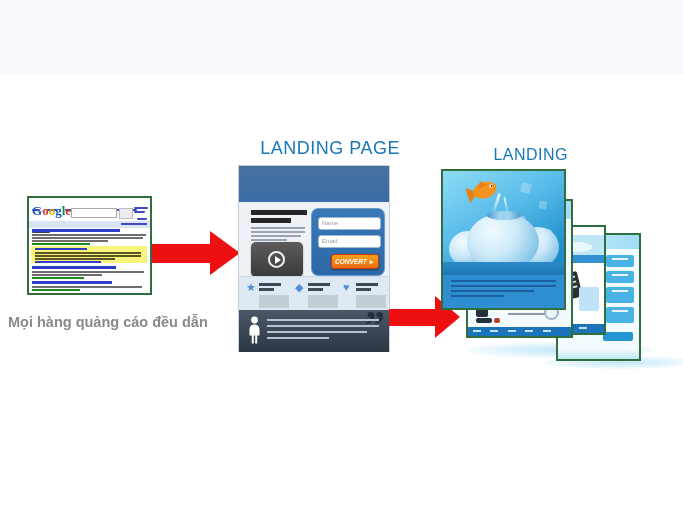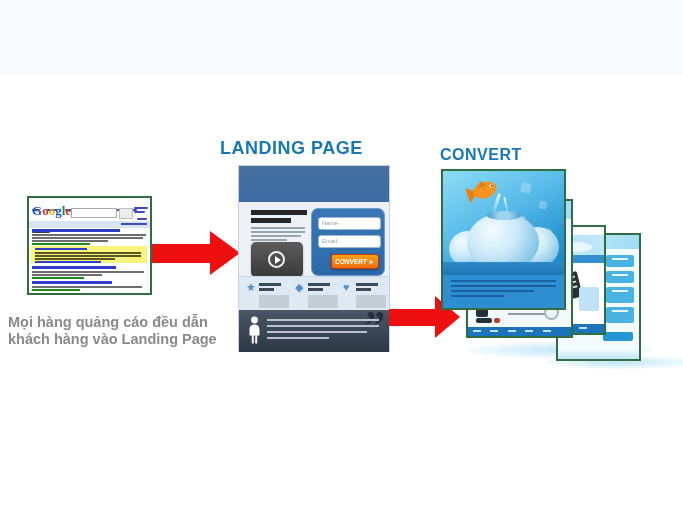--- a/index.html
+++ b/index.html
@@ -1,19 +1,19 @@
 <!DOCTYPE html>
 <html style="--accent_blue: #1878b6; --caption_gray: #8a8a8a; --arrow_red: #ee1010; --border_green: #2f6e3f; --highlight_yellow: #f8f57c; --lp_header_blue: #3b6ba5; --form_panel_blue: #2c69a8; --convert_top: #f9a21d; --convert_bottom: #ec6a0d; --convert_border: #c93a0c; --features_bg: #dfe9f4; --feature_icon_blue: #4f8fd0; --footer_top: #4a5766; --footer_bottom: #2c3744;"><head>
 <meta charset="utf-8">
 <style>
   html,body{margin:0;padding:0;}
   body{font-family:"Liberation Sans",sans-serif;background:#fff;}
   #stage{position:relative;width:683px;height:508px;background:#ffffff;overflow:hidden;}
   .top-band{position:absolute;left:0;top:0;width:683px;height:74px;background:#f8fafd;}
-  .sec-title{position:absolute;font-weight:bold;color:var(--accent_blue);letter-spacing:.5px;text-align:left;}
+  .sec-title{position:absolute;font-weight:normal;color:var(--accent_blue);letter-spacing:.5px;text-align:right;}
   #search-title{left:27px;top:171px;width:125px;font-size:16px;}
   #landing-title{left:220px;top:138px;width:180px;font-size:18px;}
   #website-title{left:440px;top:146px;width:128px;font-size:16px;}
 
   
   .arrow{position:absolute;}
   .arrow .shaft{position:absolute;background:var(--arrow_red);}
   .arrow .head{position:absolute;width:0;height:0;border-style:solid;border-color:transparent;border-left-color:var(--arrow_red);}
   #arrow1{left:152px;top:231px;width:88px;height:45px;}
   #arrow1 .shaft{left:0;top:13px;width:58px;height:19px;}
@@ -152,21 +152,20 @@
     </div>
     <div class="res" style="top:83px;width:115px">
       <div class="lnk" style="width:80px"></div>
       <div class="tl" style="width:110px"></div>
       <div class="url" style="width:48px"></div>
     </div>
   </div>
 
   <div class="caption">
     <div>Mọi hàng quảng cáo đều dẫn</div>
-    <div>khách hàng vào Landing Page</div>
   </div>
 
   <div class="arrow" id="arrow1">
     <div class="shaft"></div>
     <div class="head"></div>
   </div>
 
   <div class="sec-title" id="landing-title">LANDING PAGE</div>
 
   <div class="lp">
@@ -216,21 +215,21 @@
       <div class="fl" style="top:21px;width:100px"></div>
       <div class="fl" style="top:27px;width:62px"></div>
     </div>
   </div>
 
   <div class="arrow" id="arrow2">
     <div class="shaft"></div>
     <div class="head"></div>
   </div>
 
-  <div class="sec-title" id="website-title">CONVERT</div>
+  <div class="sec-title" id="website-title">LANDING</div>
 
   <div class="refl" id="refl1"></div>
   <div class="refl" id="refl2"></div>
 
   <div class="wp" id="wpage4">
     <div class="topswoosh"></div>
     <div class="gline" style="left:6px;top:22px;width:34px"></div>
     <div class="gline" style="left:6px;top:28px;width:30px"></div>
     <div class="sbox" style="right:5px;top:20px;width:28px;height:12px">
         <span class="wd"></span>

